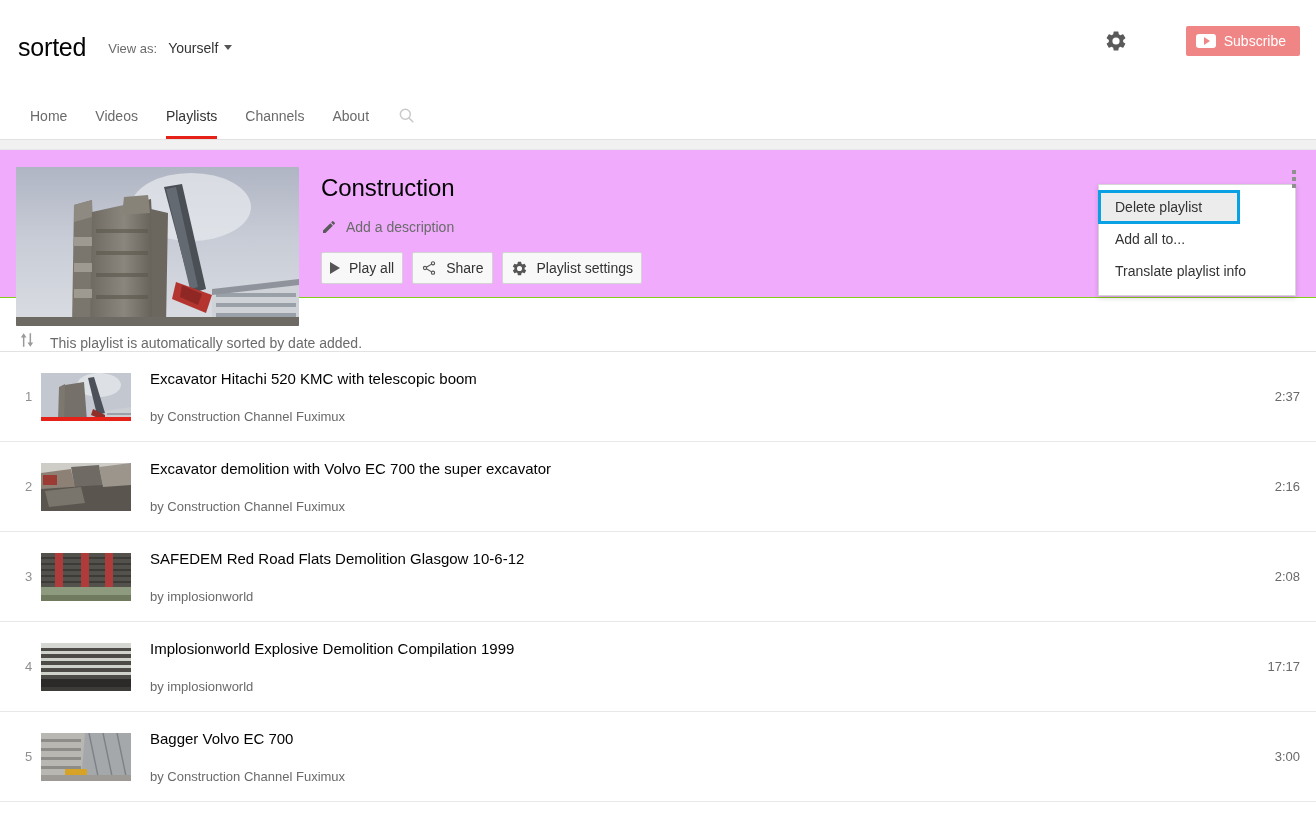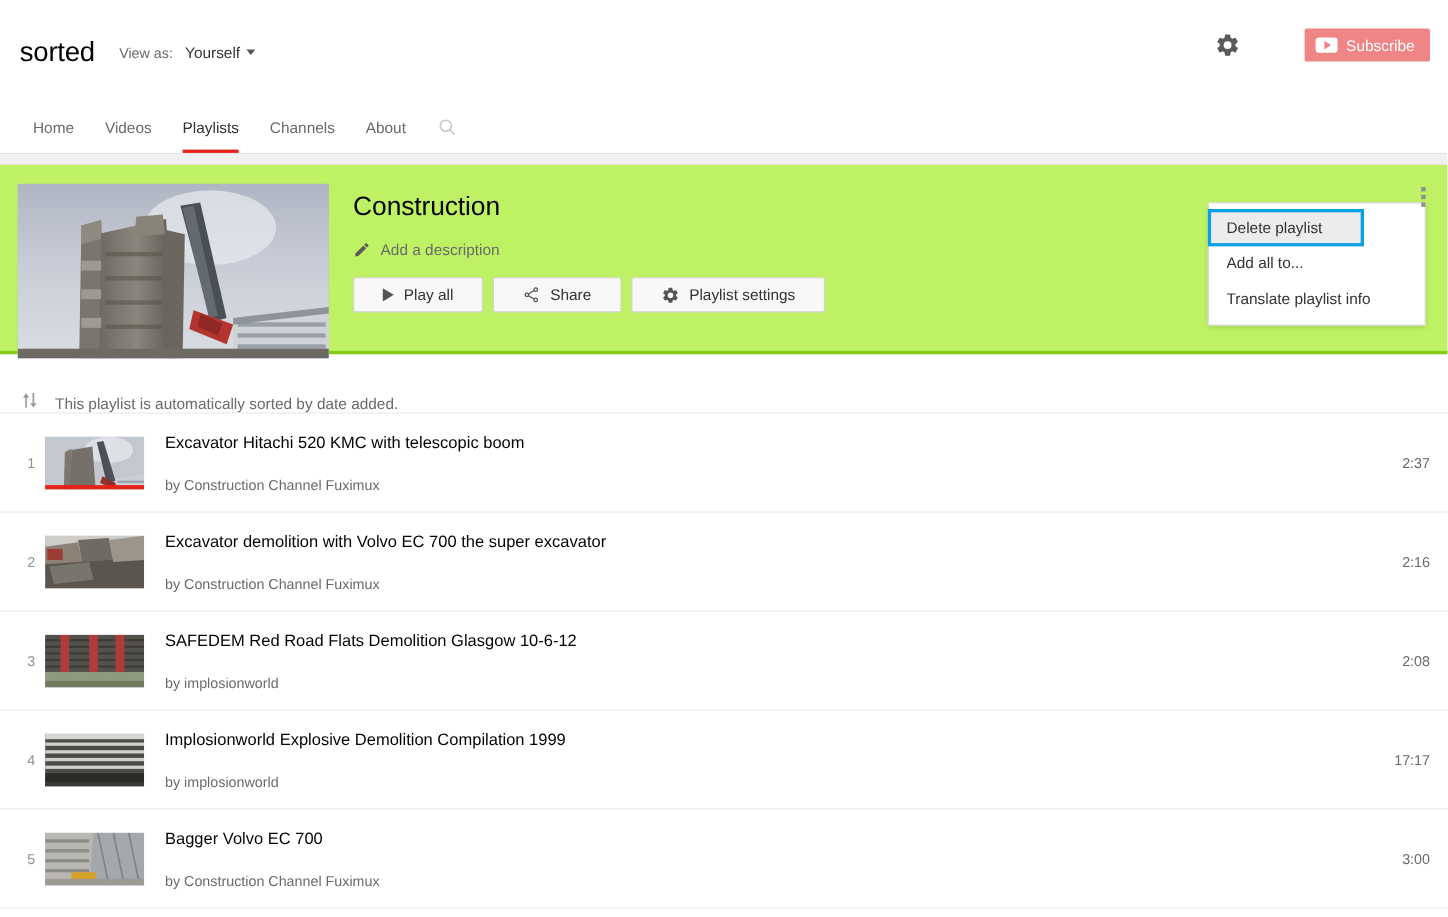--- a/index.html
+++ b/index.html
@@ -141,23 +141,23 @@
     height: 10px;
     background: #f1f1f1;
     border-bottom: 1px solid #e8e8e8;
   }
 
   
   .playlist-header {
     position: relative;
     padding: 17px 16px 20px 16px;
     display: flex;
-    background: #bef264;
-    border-bottom: 3px solid #84cc16;
-    height: 172px;
+    background: #f0abfc;
+    border-bottom: 1px solid #84cc16;
+    height: 148px;
   }
   .pl-thumb {
     width: 283px; height: 159px;
     flex: 0 0 283px;
     border-radius: 1px;
     overflow: hidden;
     position: relative;
     background: #b9bcc4;
     cursor: pointer;
   }
@@ -217,21 +217,21 @@
     gap: 9px;
     margin-top: 17px;
   }
   .pl-btn {
     height: 32px;
     background: #f8f8f8;
     border: 1px solid #d3d3d3;
     border-radius: 2px;
     font-size: 14px;
     color: #333333;
-    padding: 0 26px;
+    padding: 0 8px;
     display: inline-flex;
     align-items: center;
     gap: 9px;
     cursor: pointer;
     font-family: "Liberation Sans", sans-serif;
     white-space: nowrap;
   }
   .icon-play-tri {
     width: 0; height: 0;
     border-top: 6px solid transparent;

